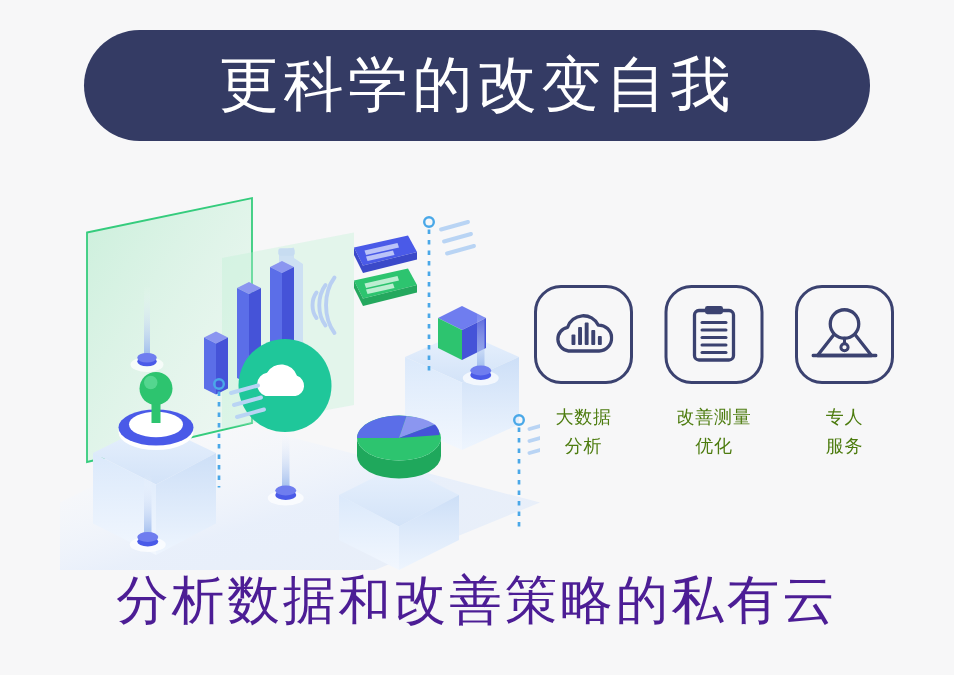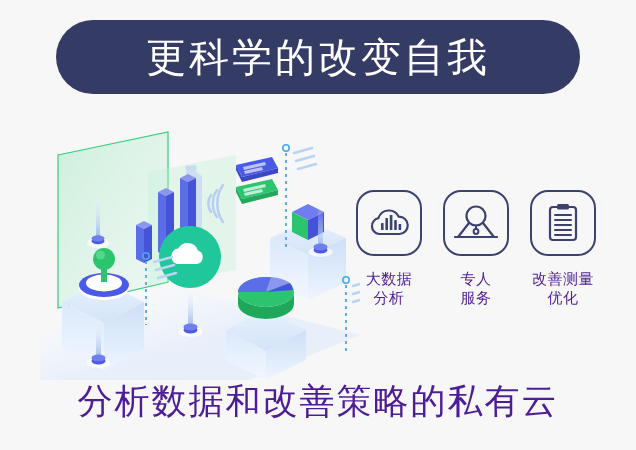--- a/index.html
+++ b/index.html
@@ -85,22 +85,22 @@
     border-radius: 18px;
     background: #f7f7f8;
     display: flex;
     align-items: center;
     justify-content: center;
     box-sizing: border-box;
   }
   .feature-icon svg { display: block; }
   .feature-label {
     margin-top: 13px;
-    color: #4c1d95;
-    font-size: 15px;
+    color: #4d7c0f;
+    font-size: 12px;
     line-height: 19px;
     text-align: center;
     letter-spacing: 0.5px;
     white-space: pre-line;
   }
 </style>
 </head>
 <body>
 
 <div id="page">
@@ -292,51 +292,51 @@
             <rect x="12" y="17" width="2.6" height="7" rx="0.6"></rect>
             <rect x="16.4" y="12" width="2.6" height="12" rx="0.6"></rect>
             <rect x="20.8" y="9" width="2.6" height="15" rx="0.6"></rect>
             <rect x="25.2" y="14" width="2.6" height="10" rx="0.6"></rect>
             <rect x="29.6" y="18" width="2.6" height="6" rx="0.6"></rect>
           </g>
         </svg>
       </div>
       <div class="feature-label">大数据
 分析</div>
-    </div>
-
-    <div class="feature">
-      <div class="feature-icon">
-        <svg width="44" height="40" viewBox="0 0 44 40">
-          <circle cx="22" cy="13" r="9.5" fill="none" stroke="#3b4270" stroke-width="2.2"></circle>
-          <path d="M15,20 L4,34 L40,34 L29,20" fill="none" stroke="#3b4270" stroke-width="2.2" stroke-linejoin="round"></path>
-          <path d="M22,22.5 L22,26" stroke="#3b4270" stroke-width="2" stroke-linecap="round"></path>
-          <circle cx="22" cy="28.5" r="2.4" fill="none" stroke="#3b4270" stroke-width="2"></circle>
-          <line x1="1" y1="34" x2="43" y2="34" stroke="#3b4270" stroke-width="2.2" stroke-linecap="round"></line>
-        </svg>
-      </div>
-      <div class="feature-label">专人
-服务</div>
     </div>
 
     <div class="feature">
       <div class="feature-icon">
         <svg width="34" height="40" viewBox="0 0 34 40">
           <rect x="4" y="4" width="26" height="33" rx="3" fill="none" stroke="#3b4270" stroke-width="2.2"></rect>
           <rect x="11" y="1" width="12" height="5.5" rx="1.6" fill="#3b4270"></rect>
           <g stroke="#3b4270" stroke-width="2" stroke-linecap="round">
             <line x1="9" y1="12" x2="25" y2="12"></line>
             <line x1="9" y1="17" x2="25" y2="17"></line>
             <line x1="9" y1="22" x2="25" y2="22"></line>
             <line x1="9" y1="27" x2="25" y2="27"></line>
             <line x1="9" y1="32" x2="25" y2="32"></line>
           </g>
         </svg>
       </div>
       <div class="feature-label">改善测量
 优化</div>
     </div>
 
+    <div class="feature">
+      <div class="feature-icon">
+        <svg width="44" height="40" viewBox="0 0 44 40">
+          <circle cx="22" cy="13" r="9.5" fill="none" stroke="#3b4270" stroke-width="2.2"></circle>
+          <path d="M15,20 L4,34 L40,34 L29,20" fill="none" stroke="#3b4270" stroke-width="2.2" stroke-linejoin="round"></path>
+          <path d="M22,22.5 L22,26" stroke="#3b4270" stroke-width="2" stroke-linecap="round"></path>
+          <circle cx="22" cy="28.5" r="2.4" fill="none" stroke="#3b4270" stroke-width="2"></circle>
+          <line x1="1" y1="34" x2="43" y2="34" stroke="#3b4270" stroke-width="2.2" stroke-linecap="round"></line>
+        </svg>
+      </div>
+      <div class="feature-label">专人
+服务</div>
+    </div>
+
   </div>
 
   <div class="tagline">分析数据和改善策略的私有云</div>
 
 </div>
 
 </body></html>

